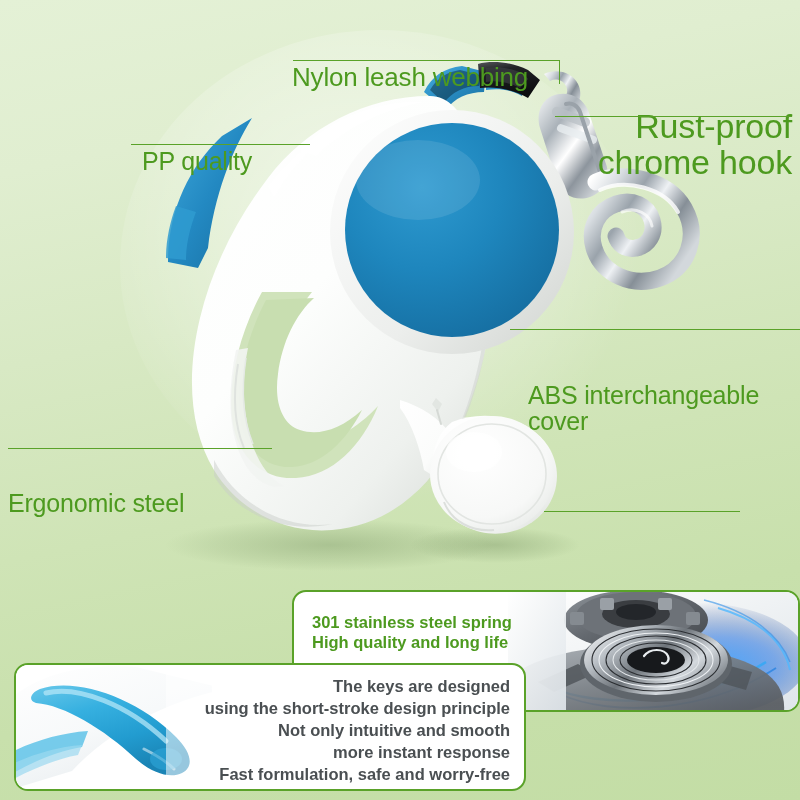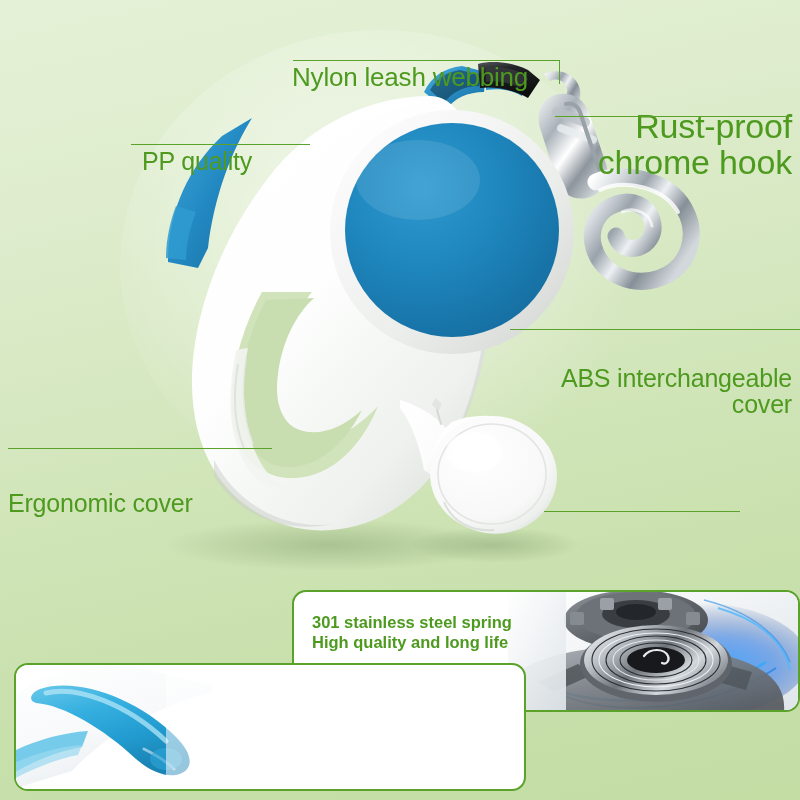--- a/index.html
+++ b/index.html
@@ -62,21 +62,21 @@
     height: auto;
     border-top: none;
     border-left: 1.6px solid #5aa229;
     width: 0;
   }
 
   
   #lbl-nylon      { left: 292px; top: 25px;  font-size: 26px; text-align: left; }
   #lbl-rust       { left: 592px; top: 62px;  font-size: 34px; width: 200px; text-align: right; }
   #lbl-pp         { left: 142px; top: 110px; font-size: 25px; text-align: left; }
-  #lbl-abs        { left: 528px; top: 327px; font-size: 25px; width: 264px; text-align: right; }
+  #lbl-abs        { left: 528px; top: 344px; font-size: 25px; width: 264px; }
   #lbl-ergo       { left: 8px;   top: 452px; font-size: 25px; text-align: left; }
   #lbl-multi      { left: 576px; top: 515px; font-size: 25px; text-align: left; }
 
   
   #product {
     position: absolute;
     left: 0; top: 0;
     width: 800px; height: 580px;
     pointer-events: none;
   }
@@ -345,21 +345,21 @@
   </div>
   <div class="rule" style="left:131px; top:144px; width:179px;"></div>
 
   <div class="callout" id="lbl-abs">
     <span class="txt">ABS interchangeable
 cover</span>
   </div>
   <div class="rule" style="left:510px; top:329px; width:290px;"></div>
 
   <div class="callout" id="lbl-ergo">
-    <span class="txt">Ergonomic cover</span>
+    <span class="txt">Ergonomic steel</span>
   </div>
   <div class="rule" style="left:8px; top:448px; width:264px;"></div>
 
   <div class="rule" style="left:544px; top:511px; width:196px;"></div>
 
   <div class="panel" id="panel-spring">
 
     <svg id="spring-photo" viewBox="0 0 290 122" preserveAspectRatio="xMidYMid slice">
       <defs>
         <linearGradient id="gSpringBg" x1="0" y1="0" x2="1" y2="1">
@@ -465,15 +465,20 @@
       <path d="M30 30 C62 22 112 42 150 78" fill="none" stroke="#b3e6f7" stroke-width="5" stroke-linecap="round" opacity="0.75"></path>
       <path d="M128 86 C140 92 152 100 158 106" fill="none" stroke="#ffffff" stroke-width="3" stroke-linecap="round" opacity="0.5"></path>
       <ellipse cx="150" cy="96" rx="16" ry="11" fill="#2ea6da" opacity="0.6"></ellipse>
 
       <ellipse cx="96" cy="126" rx="20" ry="8" fill="#ffffff"></ellipse>
 
       <rect x="150" y="0" width="100" height="128" fill="#ffffff" opacity="0.55"></rect>
       <rect x="196" y="0" width="54" height="128" fill="#ffffff"></rect>
     </svg>
 
+    <div class="panel-text" id="keys-text">The keys are designed
+using the short-stroke design principle
+Not only intuitive and smooth
+more instant response
+Fast formulation, safe and worry-free</div>
   </div>
 
 </div>
 
 </body></html>

